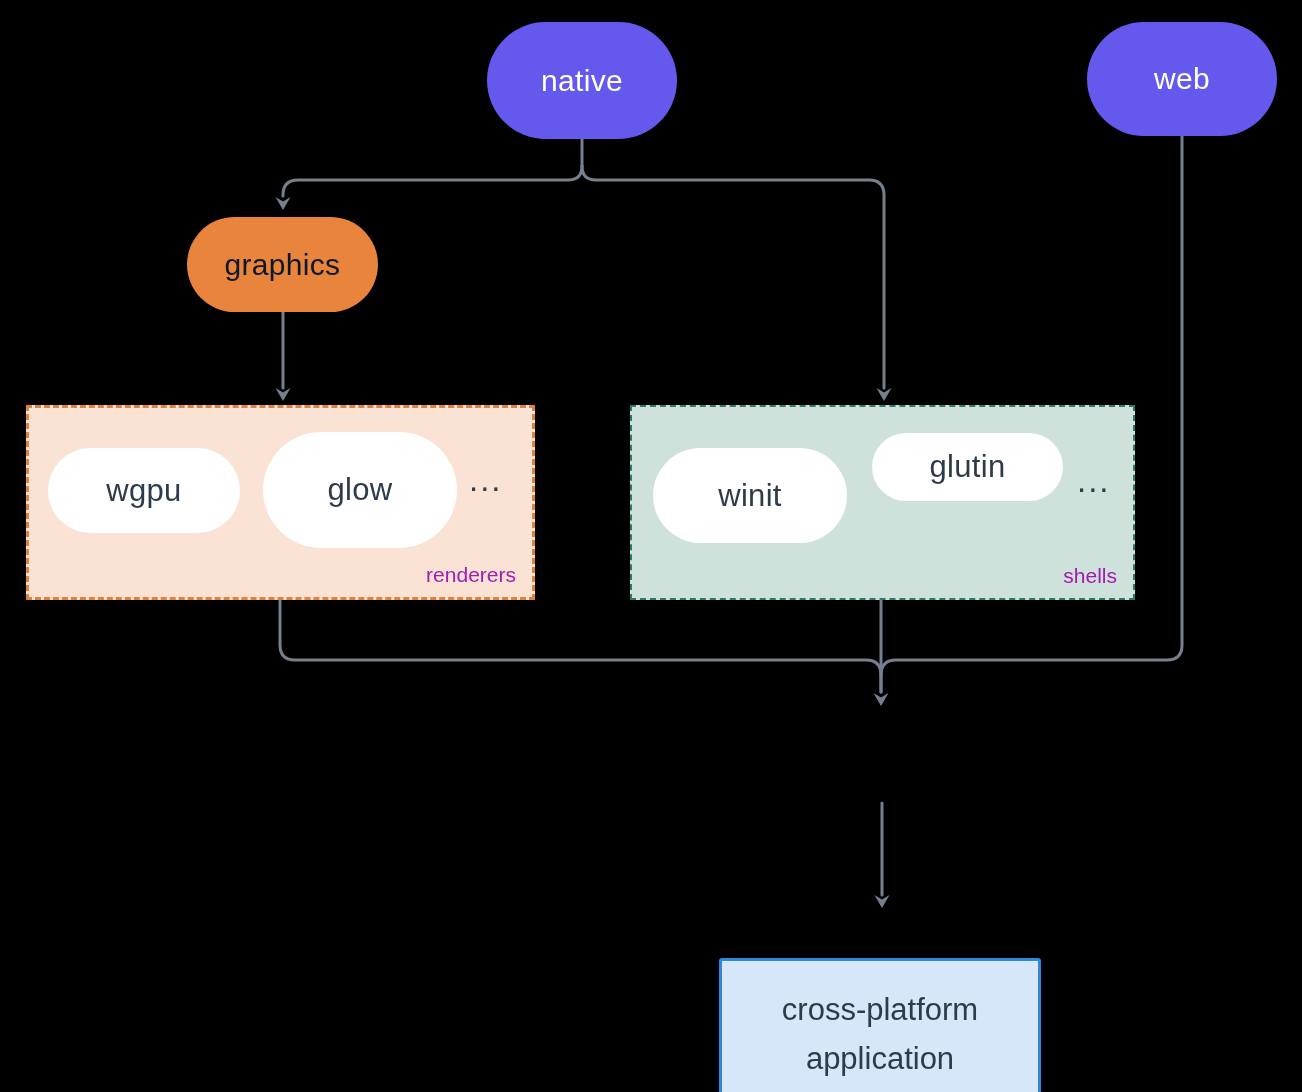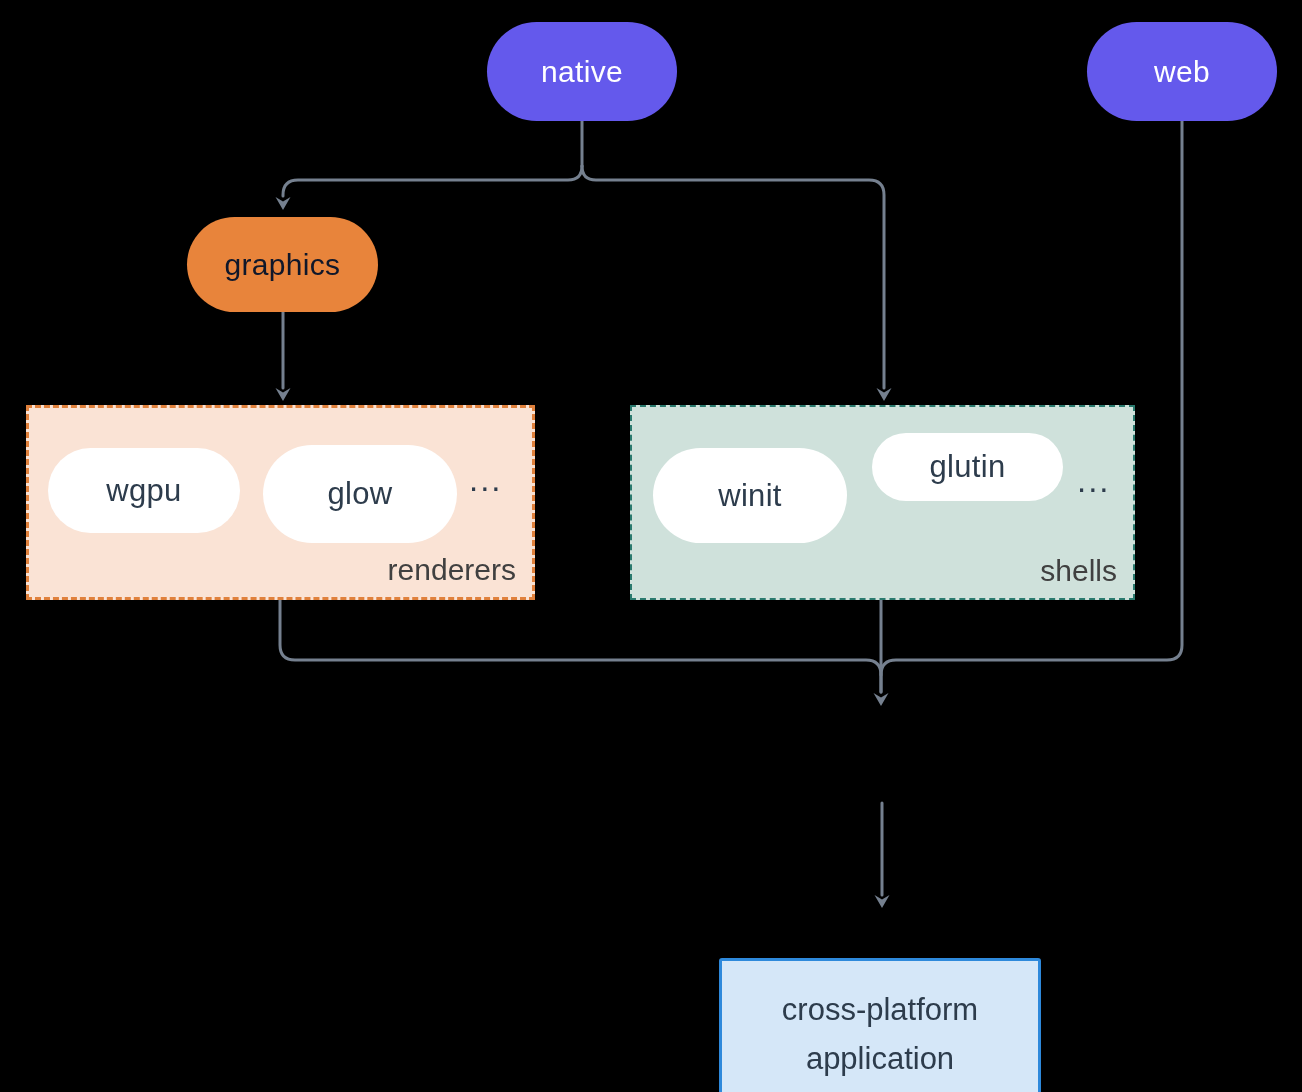--- a/index.html
+++ b/index.html
@@ -25,22 +25,22 @@
   .pill.orange { background: #E8843B; color: #0f172a; }
   .pill.blue   { background: #2E89DB; color: #ffffff; }
   .pill.white  { background: #ffffff; color: #2D3C4C; font-size: 31px; }
   .group { position: absolute; box-sizing: border-box; }
   .group.renderers { background: #FAE3D5; border: 3px dashed #E0813C; }
   .group.shells    { background: #CFE1DB; border: 2px dashed #2A7A6E; }
   .group-label {
     position: absolute;
     right: 16px;
     bottom: 10px;
-    font-size: 30px;
-    color: #404040;
+    font-size: 21px;
+    color: #a21caf;
   }
   .dots {
     position: absolute;
     display: flex;
     align-items: center;
     font-size: 33px;
     color: #2D3C4C;
     letter-spacing: 2px;
   }
   .appbox {
@@ -84,29 +84,29 @@
 
     <g fill="#75808F" stroke="none">
       <path d="M283 210 L275.5 197 L283 201.5 L290.5 197 Z"></path>
       <path d="M283 401 L275.5 388 L283 392.5 L290.5 388 Z"></path>
       <path d="M884 401 L876.5 388 L884 392.5 L891.5 388 Z"></path>
       <path d="M881 706 L873.5 693 L881 697.5 L888.5 693 Z"></path>
       <path d="M882 908 L874.5 895 L882 899.5 L889.5 895 Z"></path>
     </g>
   </svg>
 
-  <div class="pill purple" style="left:487px; top:22px; width:190px; height:99px;">native</div>
+  <div class="pill purple" style="left:487px; top:22px; width:190px; height:117px;">native</div>
 
-  <div class="pill purple" style="left:1087px; top:22px; width:190px; height:99px;text-align:center;">web</div>
+  <div class="pill purple" style="left:1087px; top:22px; width:190px; height:114px;text-align:center;">web</div>
 
   <div class="pill orange" style="left:187px; top:217px; width:191px; height:95px;">graphics</div>
 
   <div class="group renderers" style="left:26px; top:405px; width:509px; height:195px;">
     <div class="pill white" style="left:19px; top:40px; width:192px; height:85px;">wgpu</div>
-    <div class="pill white" style="left:234px; top:37px; width:194px; height:98px;">glow</div>
+    <div class="pill white" style="left:234px; top:24px; width:194px; height:116px;">glow</div>
     <div class="dots" style="left:440px; top:24px; height:95px;">...</div>
     <div class="group-label">renderers</div>
   </div>
 
   <div class="group shells" style="left:630px; top:405px; width:505px; height:195px;">
     <div class="pill white" style="left:21px; top:26px; width:194px; height:95px;margin-top:15px;">winit</div>
     <div class="pill white" style="left:240px; top:26px; width:191px; height:68px;">glutin</div>
     <div class="dots" style="left:445px; top:26px; height:95px;">...</div>
     <div class="group-label">shells</div>
   </div>

